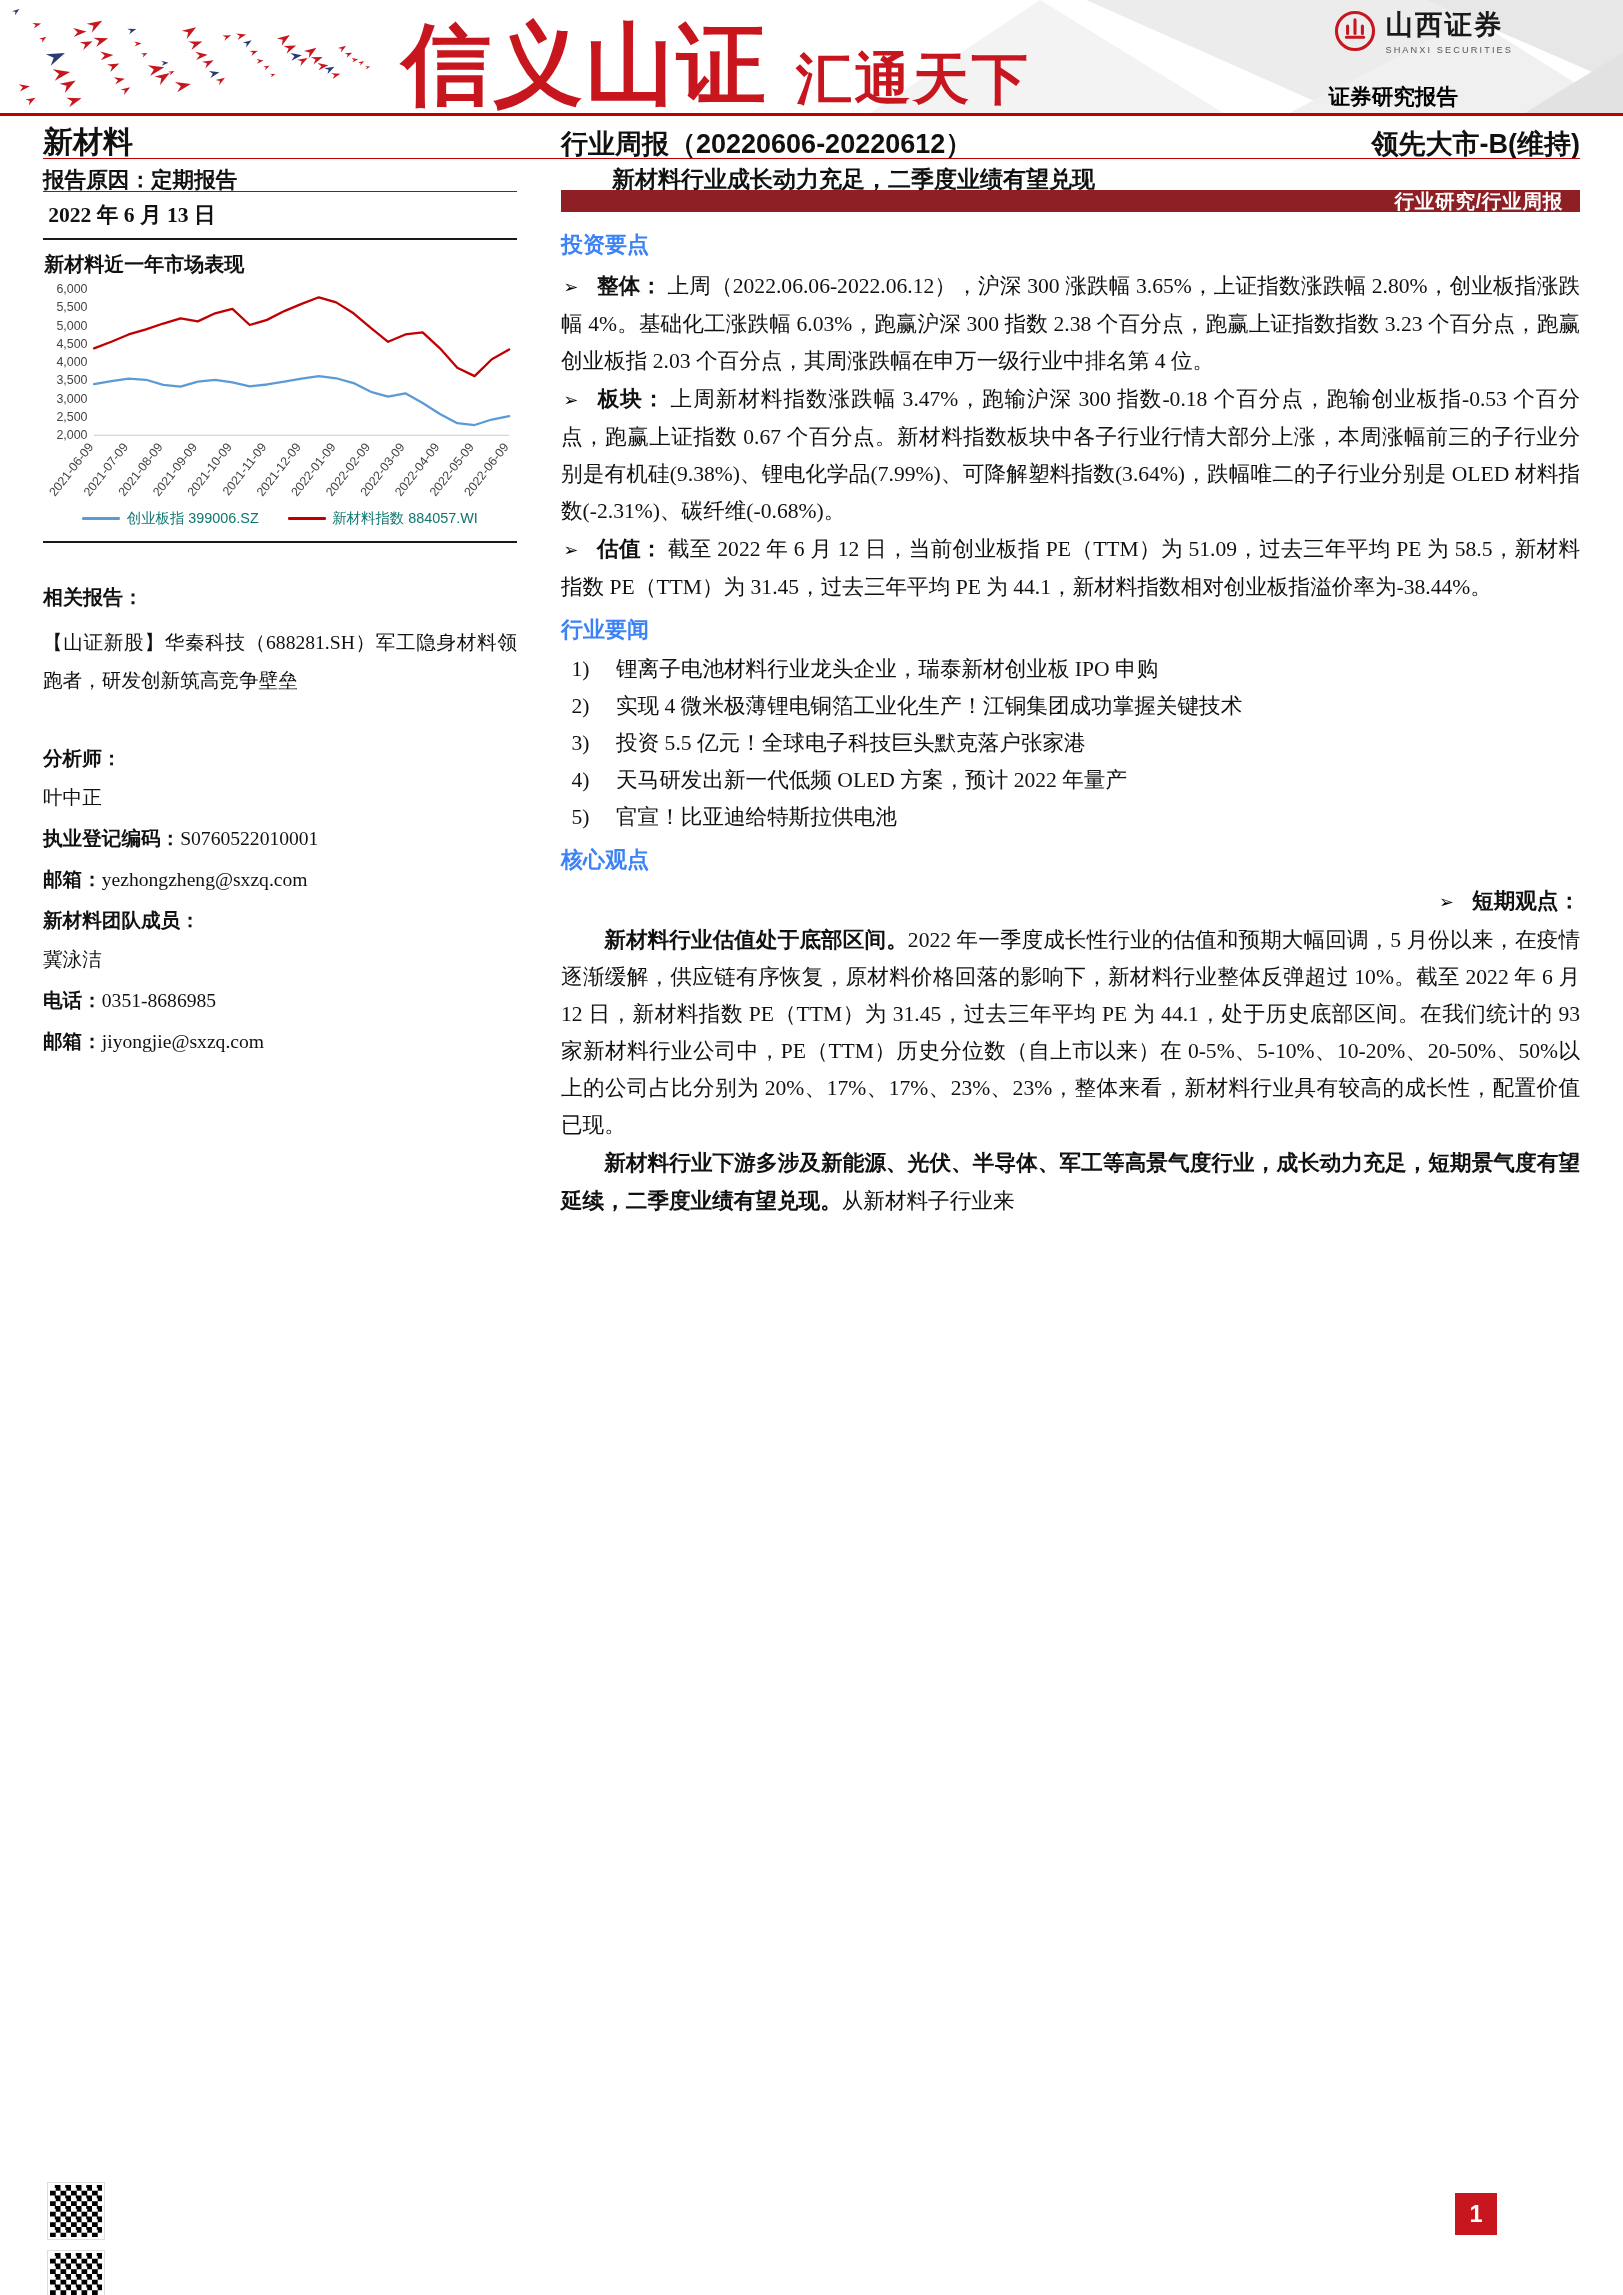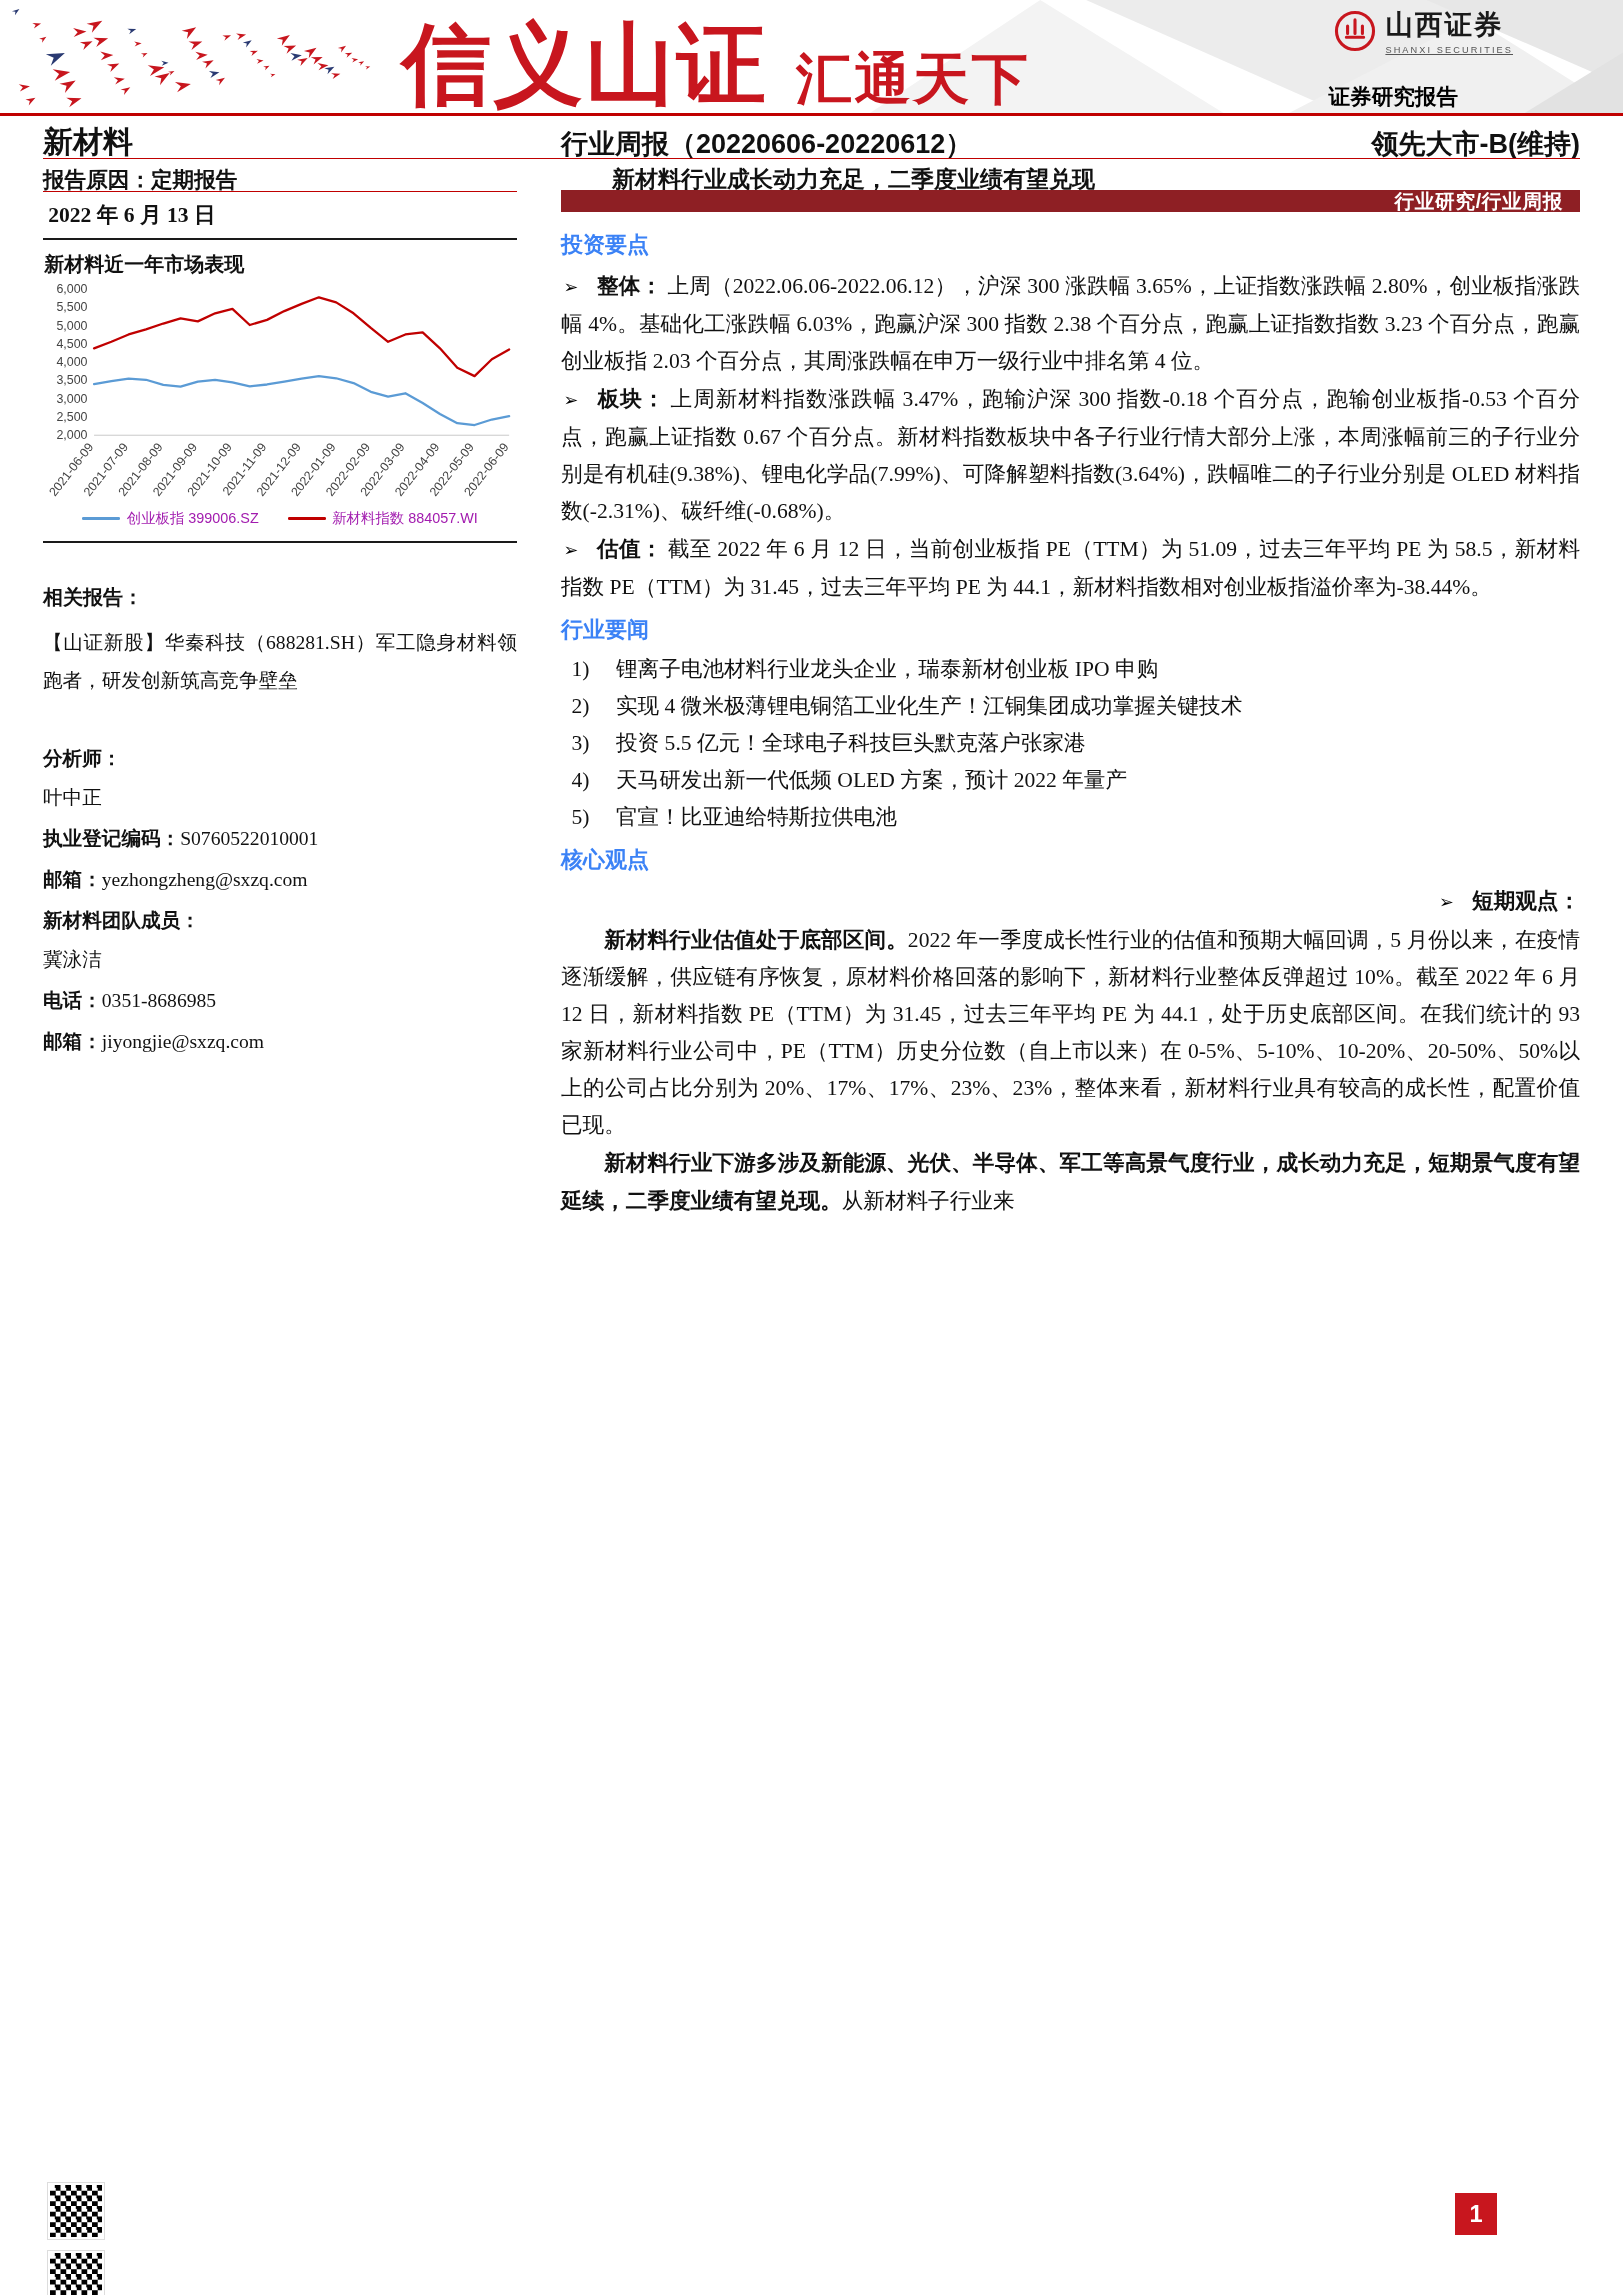--- a/index.html
+++ b/index.html
@@ -10,21 +10,21 @@
   }
   
   .header { position:absolute; left:0; top:0; width:1623px; height:113px; }
   .poly-bg { position:absolute; right:0; top:0; width:753px; height:113px; }
   .arrows  { position:absolute; left:0; top:2.6px; width:422px; height:110px; }
   .slogan  { position:absolute; left:402px; top:9.2px; height:99px; display:flex; align-items:flex-end; gap:27.5px; white-space:nowrap; }
   .slogan1 { font-size:89px; line-height:1; font-weight:bold; color:#c8161e; letter-spacing:2.6px; font-family:"DejaVu Serif","Liberation Serif",serif; }
   .slogan2 { font-size:56px; line-height:1; font-weight:bold; color:#c8161e; letter-spacing:2.6px; font-family:"DejaVu Serif","Liberation Serif",serif; padding-bottom:2.6px; }
   .brand { position:absolute; right:110px; top:6.5px; display:flex; align-items:center; gap:9.2px; }
   .brand-name { font:bold 27.5px "Liberation Sans",sans-serif; color:#1a1a1a; letter-spacing:2px; }
-  .brand-sub  { font:9.2px "Liberation Sans",sans-serif; color:#555; letter-spacing:2.1px; margin-top:2.6px;text-decoration:underline; }
+  .brand-sub  { font:9.2px "Liberation Sans",sans-serif; color:#555; letter-spacing:2.1px; margin-top:2.6px; }
   .report-type { position:absolute; right:165px; top:82px; font:bold 21.6px "Liberation Sans",sans-serif; color:#000; }
   .line-a { position:absolute; left:0; right:0; top:113px; height:2.6px; background:#c00000; }
   
   .industry  { position:absolute; left:43px; top:122px; font:bold 30px "Liberation Sans",sans-serif; }
   .title-row { position:absolute; left:561px; top:126px; width:1019px; display:flex; justify-content:space-between; align-items:baseline; }
   .report-title { font:bold 27px "Liberation Sans",sans-serif; }
   .rating       { font:bold 27px "Liberation Sans",sans-serif; }
   .line-b { position:absolute; left:43px; right:43px; top:158px; height:1.3px; background:#c00000; }
   .reason   { position:absolute; left:43px;  top:165px; font:bold 21.6px "Liberation Sans",sans-serif; }
   .subtitle { position:absolute; left:612px; top:164px; font:bold 23px "Liberation Sans",sans-serif; }
@@ -34,21 +34,21 @@
     font:bold 19.6px "Liberation Sans",sans-serif; letter-spacing:0.7px;
   }
   
   .sidebar { position:absolute; left:43px; top:191px; width:474px; }
   .line-red   { height:1.3px; background:#c00000; }
   .line-black { height:2px; background:#1a1a1a; }
   .date { font:bold 21.6px "Liberation Serif",serif; padding:7.9px 0 9.2px 5.2px; }
   .sb-chart-title { font:bold 20px "Liberation Sans",sans-serif; padding:10.5px 0 2.6px 1.3px; }
   #market-chart { width:474px; height:226px; display:block; }
   .tick { font:19px "Liberation Sans",sans-serif; fill:#444; }
-  .legend { display:flex; gap:29px; justify-content:center; padding:2.6px 0 13px; font:14.4px "Liberation Sans",sans-serif; color:#a21caf; align-items:center; }
+  .legend { display:flex; gap:29px; justify-content:center; padding:2.6px 0 13px; font:14.4px "Liberation Sans",sans-serif; color:#0f766e; align-items:center; }
   .legend-item { display:flex; align-items:center; gap:6.5px; white-space:nowrap; }
   .swatch { display:inline-block; width:38px; height:3.3px; background:#888; border-radius:1.3px; }
   .sb-gap { height:41px; }
   .related-label { font:bold 20px "Liberation Sans",sans-serif; padding-bottom:13px; }
   .related-text  { font:19.6px "Liberation Serif",serif; line-height:38px; text-align:justify; }
   .sb-gap2 { height:38px; }
   .sb-line { font:19.6px "Liberation Serif",serif; line-height:40px; }
   .sb-lab  { font-family:"Liberation Sans",sans-serif; font-weight:bold; }
   
   .main { position:absolute; left:561px; top:230px; width:1019px; font:21.6px "Liberation Serif",serif; text-align:justify; }

